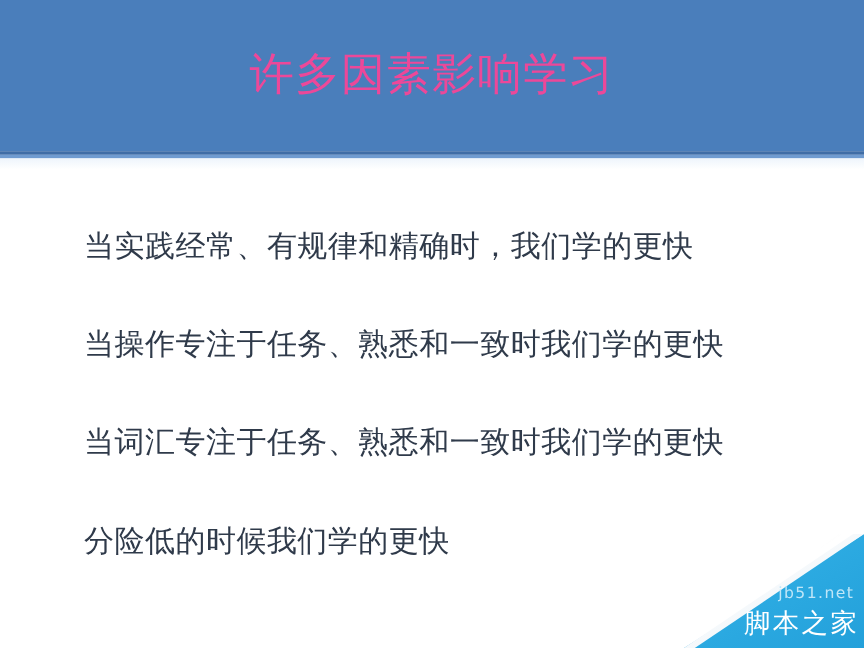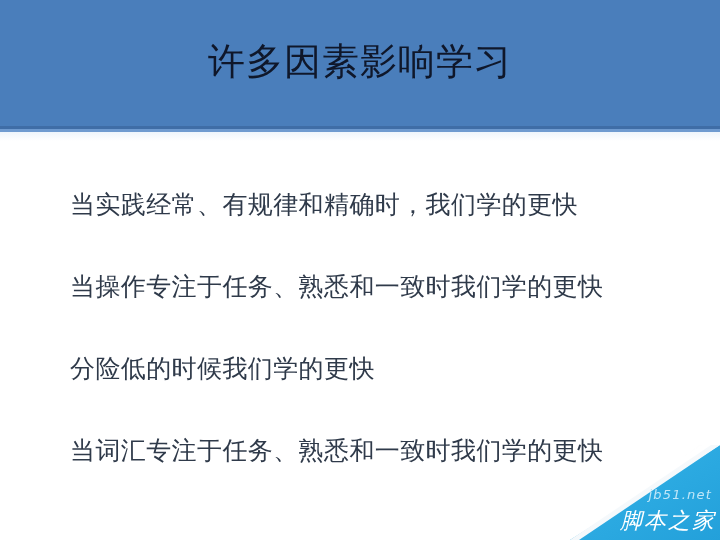--- a/index.html
+++ b/index.html
@@ -49,21 +49,21 @@
     height: 9px;
     background: linear-gradient(to bottom, #eef5fc 0%, #ffffff 100%);
   }
 
   #slide-title {
     position: absolute;
     left: 0;
     top: 38px;
     width: 720px;
     text-align: center;
-    color: #0f172a;
+    color: #ec4899;
     font-size: 37px;
     line-height: 48px;
     letter-spacing: 1px;
     font-weight: 400;
     white-space: nowrap;
   }
 
   
   #body-block {
     position: absolute;
@@ -85,21 +85,20 @@
     margin-bottom: 0;
   }
 
   
   #watermark {
     position: absolute;
     right: 0;
     bottom: 0;
     width: 150px;
     height: 95px;
-    font-style: italic;
   }
   #wm-triangle {
     position: absolute;
     right: 0;
     bottom: 0;
     width: 150px;
     height: 95px;
     background: linear-gradient(to bottom right, #35b4e8 0%, #2aa8e0 60%, #23a0da 100%);
     clip-path: polygon(100% 0%, 100% 100%, 0% 100%);
   }
@@ -150,22 +149,22 @@
   <div id="header-band"></div>
   <div id="header-rule-dark"></div>
   <div id="header-rule-light"></div>
   <div id="header-glow"></div>
 
   <div id="slide-title">许多因素影响学习</div>
 
   <div id="body-block">
     <div class="body-line">当实践经常、有规律和精确时，我们学的更快</div>
     <div class="body-line">当操作专注于任务、熟悉和一致时我们学的更快</div>
+    <div class="body-line">当词汇专注于任务、熟悉和一致时我们学的更快</div>
     <div class="body-line">分险低的时候我们学的更快</div>
-    <div class="body-line">当词汇专注于任务、熟悉和一致时我们学的更快</div>
   </div>
 
   <div id="watermark">
     <div id="wm-triangle"></div>
     <div id="wm-shadow"></div>
     <div id="wm-fold"></div>
     <div id="wm-site">jb51.net</div>
     <div id="wm-brand">脚本之家</div>
   </div>
 

